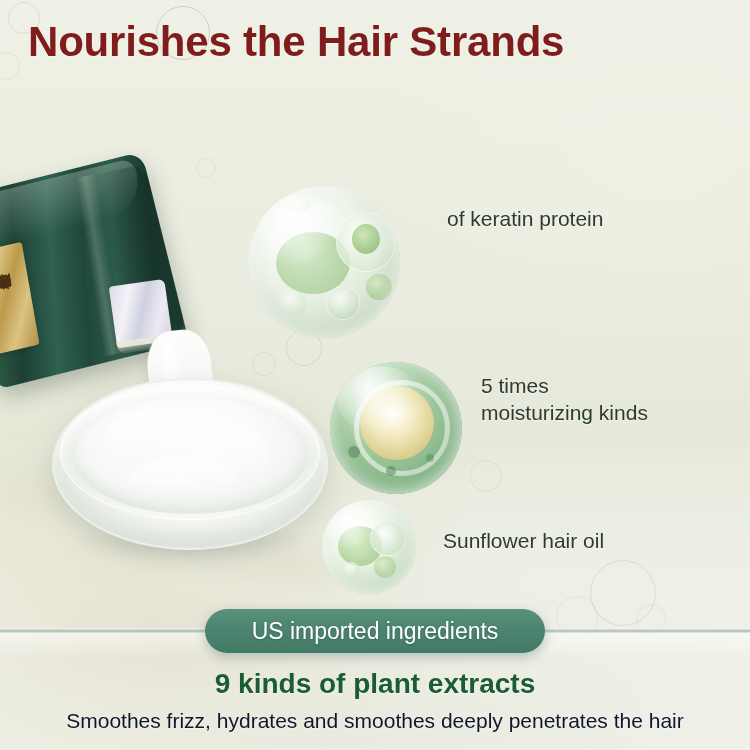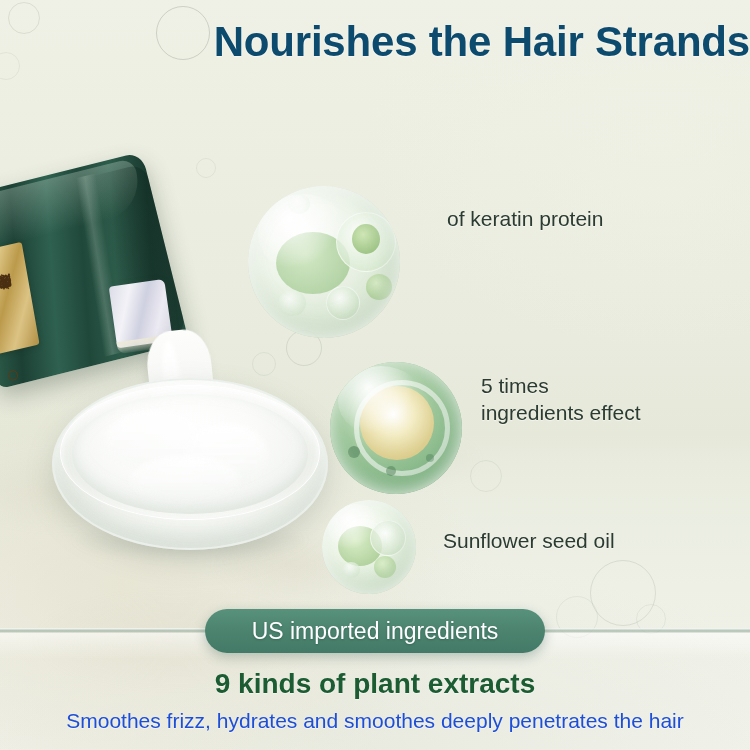--- a/index.html
+++ b/index.html
@@ -80,26 +80,27 @@
     top: 633px;
     height: 26px;
     background: linear-gradient(180deg, rgba(255,255,255,0.55), rgba(255,255,255,0));
   }
 
   
   .title {
     position: absolute;
     left: 0; right: 0;
     top: 18px;
-    text-align: right;
+    text-align: left;
     font-size: 42px;
     font-weight: 700;
     letter-spacing: -0.2px;
-    color: #0c4a6e;
+    color: #7f1d1d;
     text-shadow: 0 1px 2px rgba(255,255,255,0.55);
+    padding-left: 28px;
   }
   .subtitle {
     position: absolute;
     left: 0; right: 0;
     top: 88px;
     text-align: center;
     font-size: 23px;
     font-weight: 400;
     color: #1e5a38;
     white-space: pre;
@@ -370,21 +371,21 @@
     color: #1b5c32;
     text-shadow: 0 1px 1px rgba(255,255,255,0.55);
   }
   .footnote {
     position: absolute;
     left: 0; right: 0;
     top: 709px;
     text-align: center;
     font-size: 21px;
     font-weight: 400;
-    color: #1d4ed8;
+    color: #0f172a;
     text-shadow: 0 1px 1px rgba(255,255,255,0.5);
   }
 </style>
 </head>
 <body>
 
 <div id="stage">
 
   <div class="bg-base"></div>
   <div class="bg-warm"></div>
@@ -465,24 +466,24 @@
     <div class="blob" style="left:20px; top:62px; width:18px; height:16px; background:radial-gradient(circle at 40% 35%, rgba(255,255,255,.7), rgba(200,224,192,.7));"></div>
     <div class="glare" style="left:6px; top:4px; width:56px; height:48px;"></div>
     <div class="shell"></div>
   </div>
 
   <div class="callout" id="callout-1">
     <div>of keratin protein</div>
   </div>
   <div class="callout" id="callout-2">
     <div>5 times</div>
-    <div>ingredients effect</div>
+    <div>moisturizing kinds</div>
   </div>
   <div class="callout" id="callout-3">
-    <div>Sunflower seed oil</div>
+    <div>Sunflower hair oil</div>
   </div>
 
   <div class="pill">
     <span class="pill-label">US imported ingredients</span>
   </div>
   <div class="tagline">9 kinds of plant extracts</div>
   <div class="footnote">Smoothes frizz, hydrates and smoothes deeply penetrates the hair</div>
 
 </div>
 

